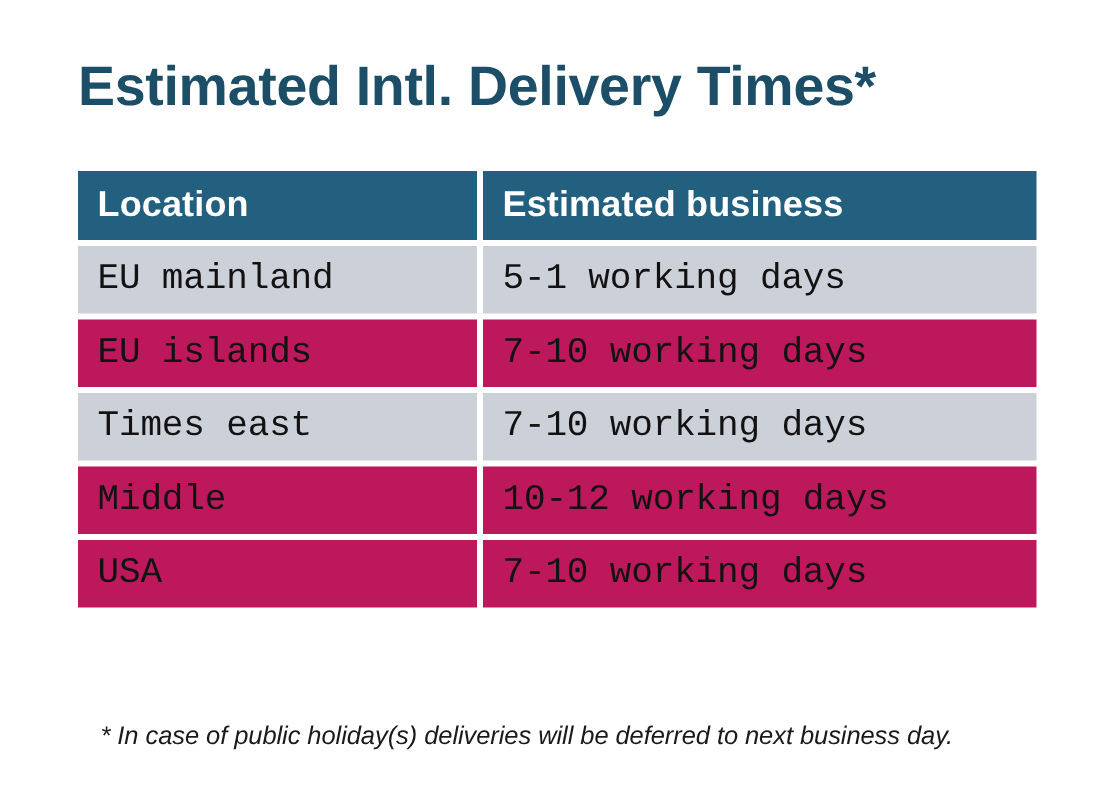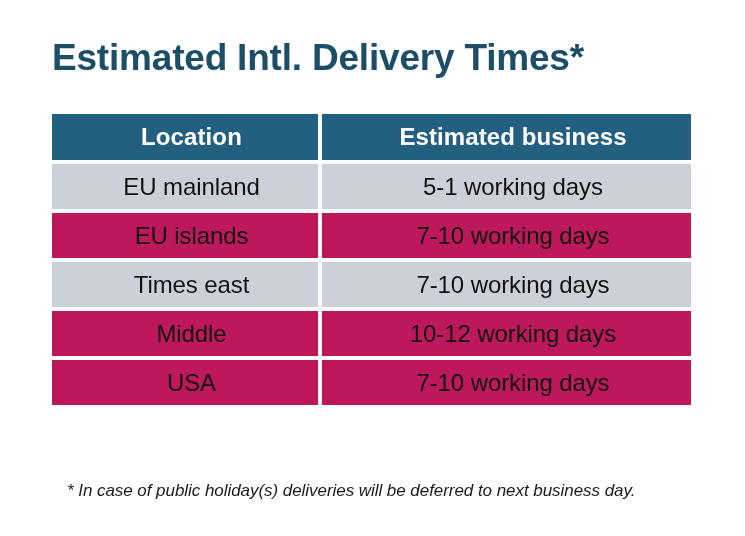--- a/index.html
+++ b/index.html
@@ -48,41 +48,42 @@
     margin: -4px;
     table-layout: fixed;
   }
 
   #delivery-table th,
   #delivery-table td {
     padding: 0 0 0 13px;
     margin: 0;
     height: 45px;
     vertical-align: middle;
-    text-align: center;
+    text-align: left;
     white-space: nowrap;
   }
 
   #delivery-table col.col-location { width: 266px; }
   #delivery-table col.col-delivery  { width: 369px; }
 
   #delivery-table thead th {
     background: #23607f;
     color: #ffffff;
     font-size: 24px;
     font-weight: bold;
     letter-spacing: 0.1px;
     height: 46px;
   }
 
   #delivery-table tbody td {
     font-size: 24px;
     font-weight: normal;
     color: #121212;
     letter-spacing: -0.1px;
+    font-family: Liberation Mono, monospace;
   }
 
   #delivery-table tbody tr.row-dark td  { background: #ccd0d8; }
   #delivery-table tbody tr.row-light td { background: #be185d; }
 
   
   #footnote {
     position: absolute;
     left: 67px;
     top: 481px;

